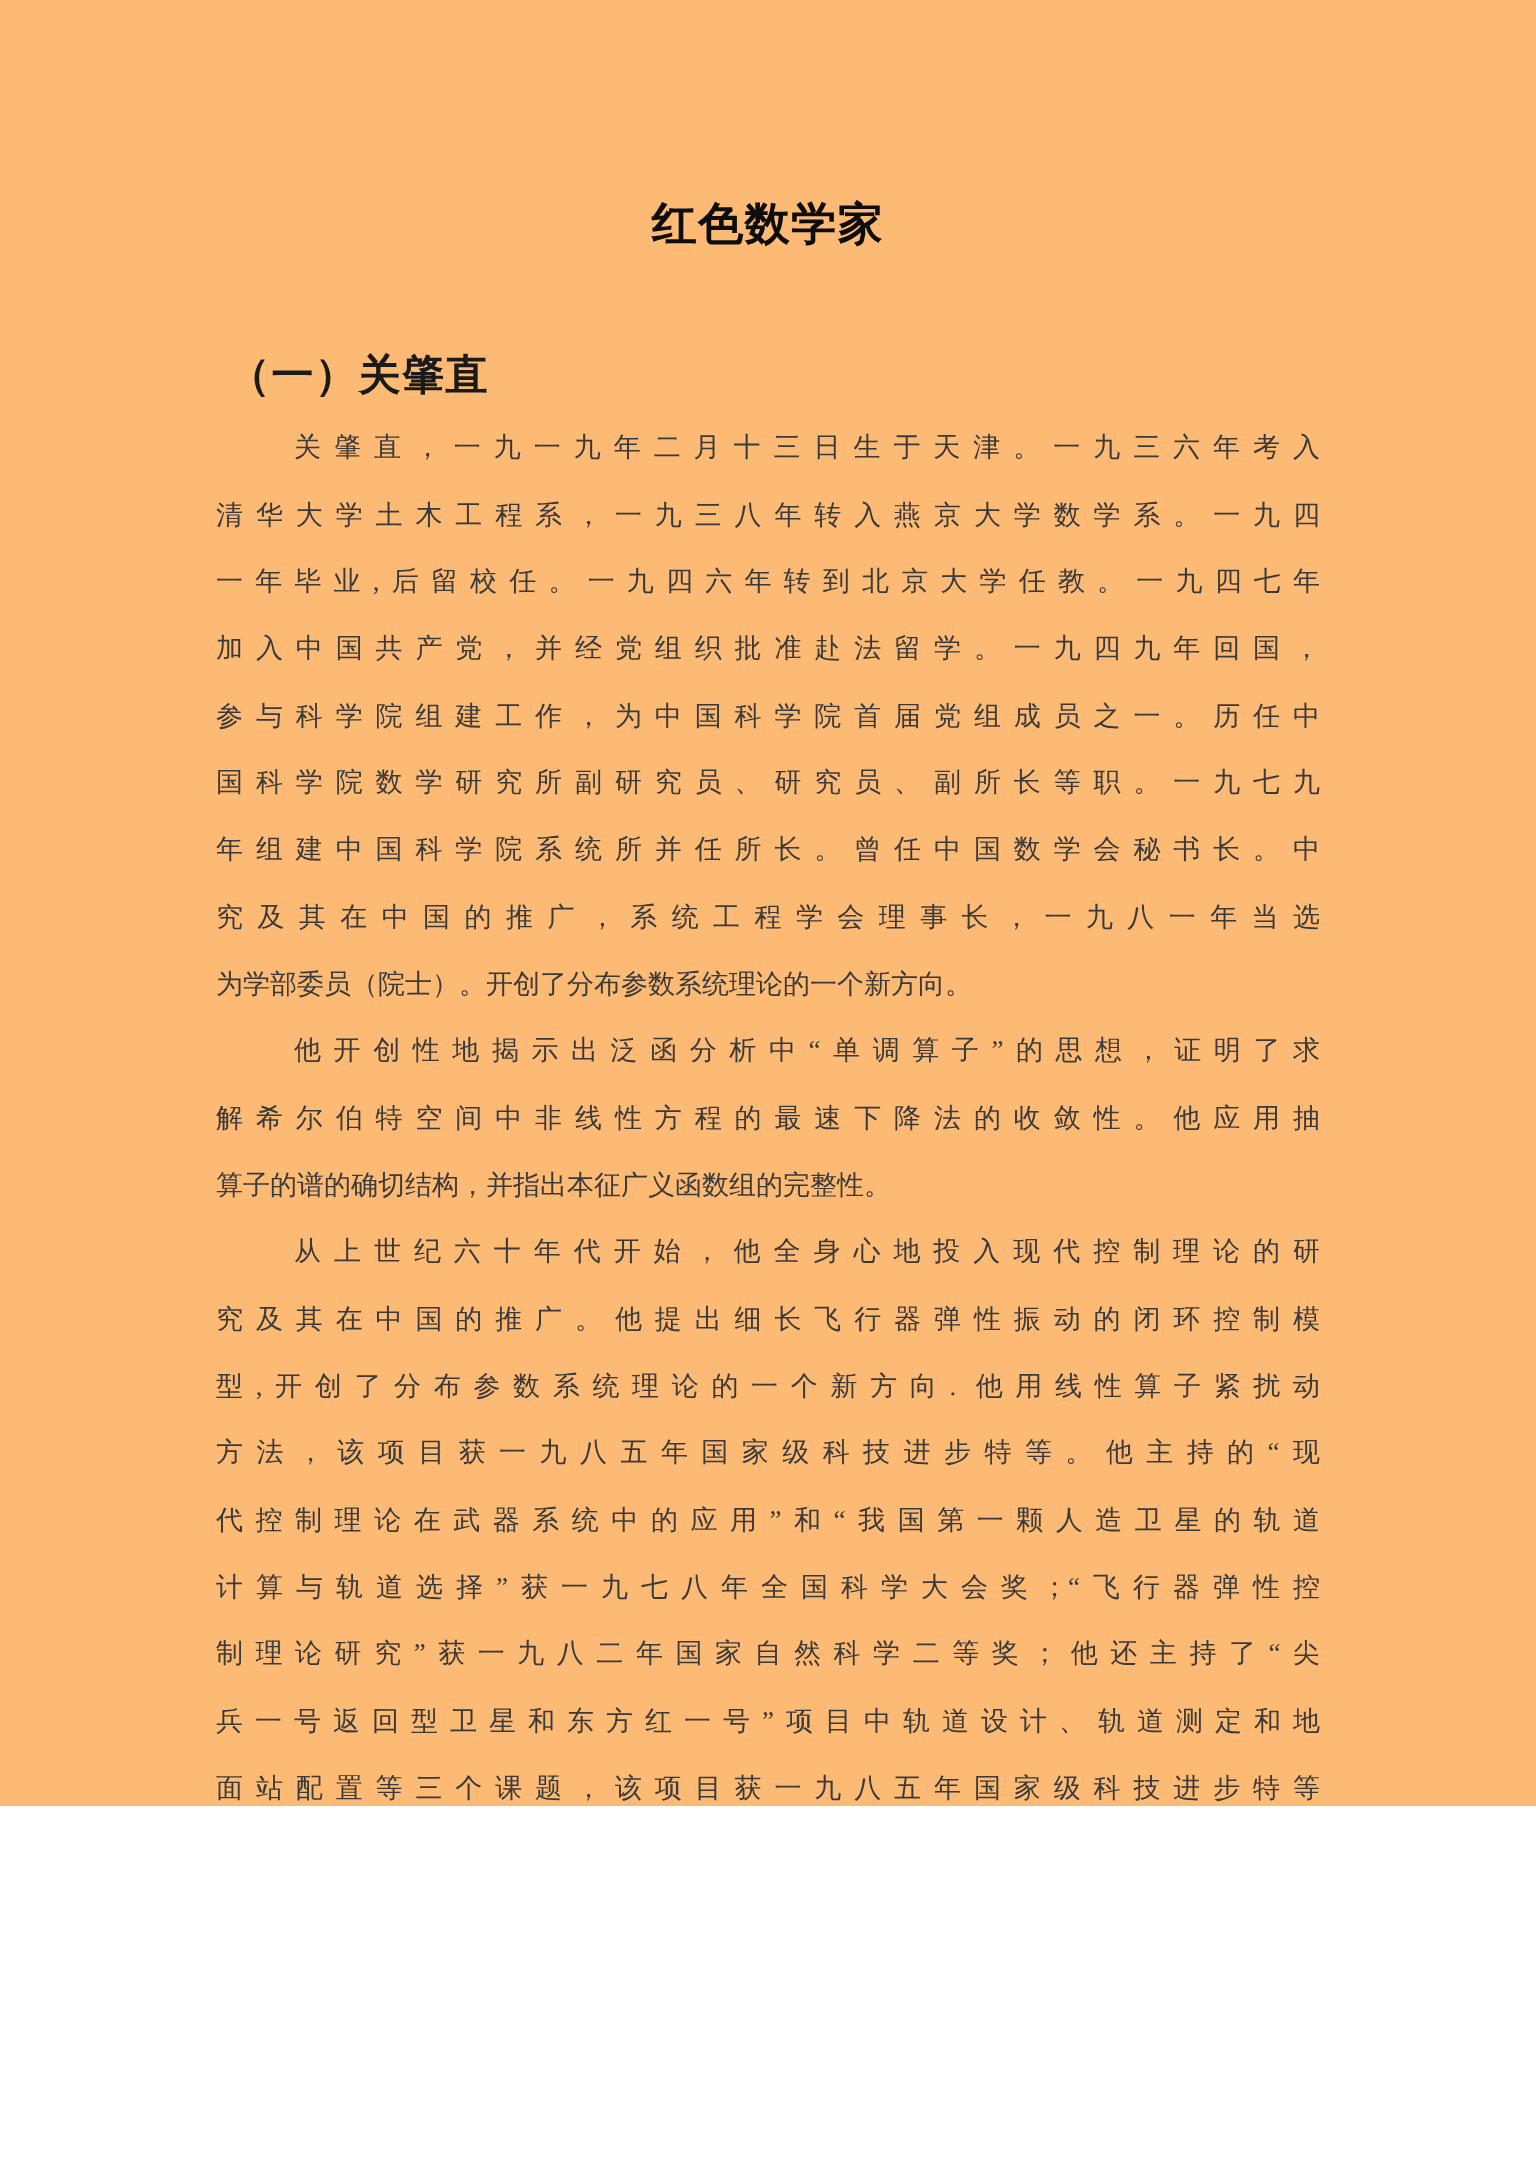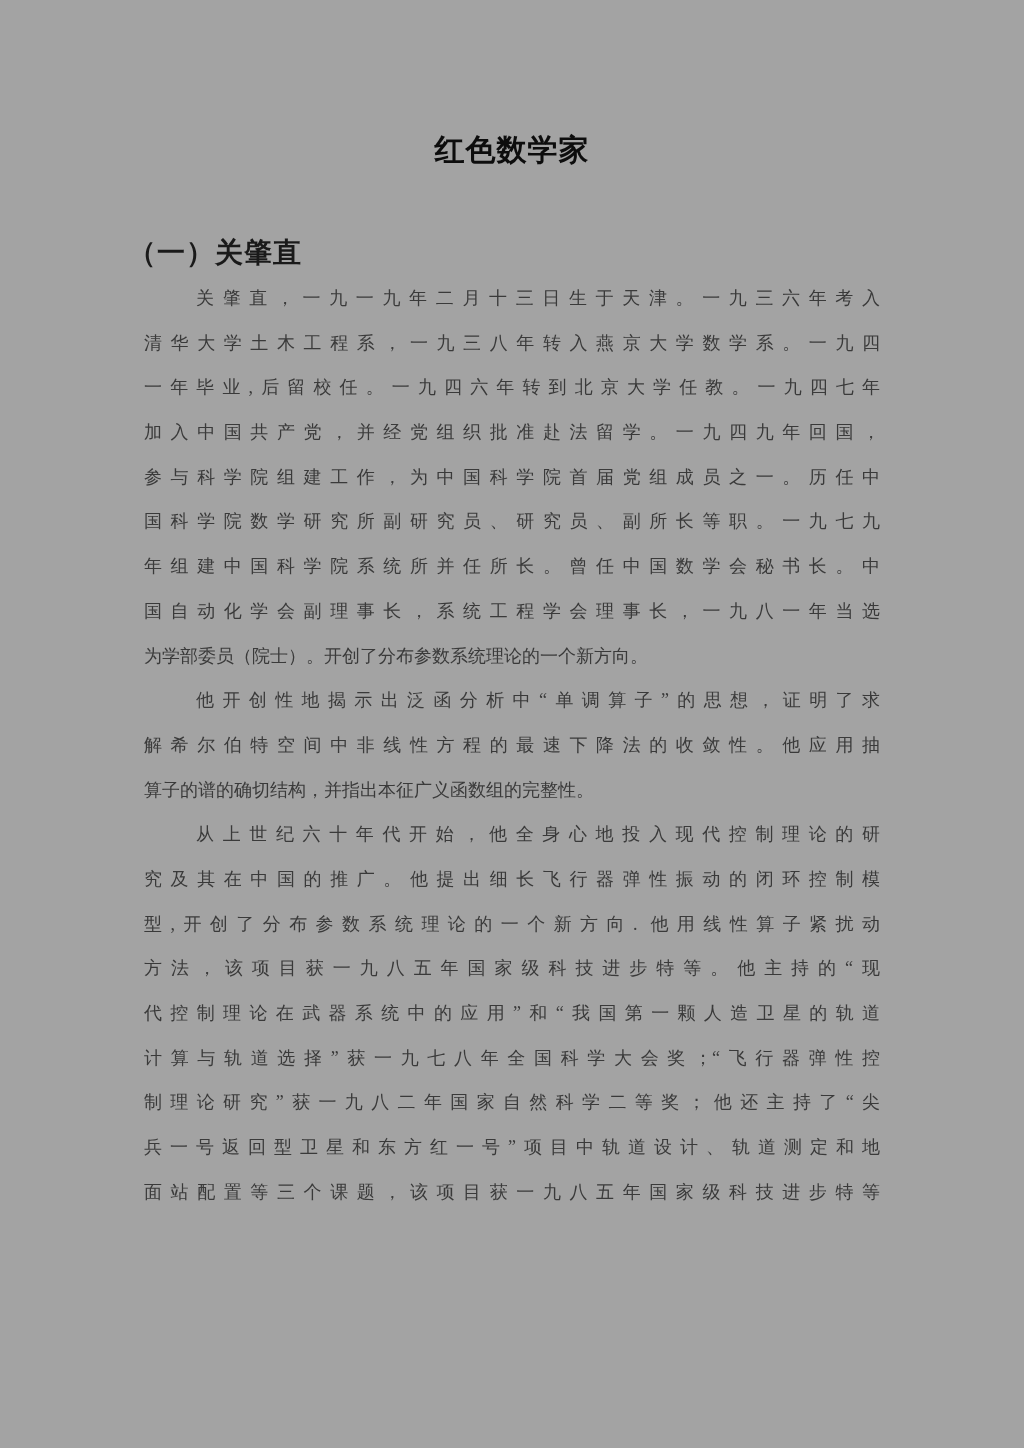--- a/index.html
+++ b/index.html
@@ -3,49 +3,50 @@
 <meta charset="utf-8">
 <style>
   html, body {
     margin: 0;
     padding: 0;
     background: #ffffff;
   }
   .page {
     position: relative;
     width: 1024px;
-    height: 1448px;
-    background: #a3a3a3;
+    height: 1204px;
+    background: #fdba74;
     overflow: hidden;
     font-family: "Liberation Serif", "DejaVu Serif", serif;
   }
   .doc-title {
     position: absolute;
     top: 133px;
     left: 0;
     width: 1024px;
     margin: 0;
     text-align: center;
     font-family: "Liberation Sans", "DejaVu Sans", sans-serif;
     font-weight: 700;
     font-size: 30px;
     line-height: 34px;
     color: #0d0d0d;
     letter-spacing: 1px;
   }
   .section-heading {
     position: absolute;
     top: 236px;
-    left: 128px;
+    left: 152px;
     margin: 0;
     font-weight: 700;
     font-size: 28px;
     line-height: 34px;
     color: #1a1a1a;
     letter-spacing: 1px;
+    font-family: Liberation Mono, monospace;
   }
   .body-text {
     position: absolute;
     top: 276px;
     left: 144px;
     width: 736px;
     font-size: 18px;
     line-height: 44.7px;
     color: #3a3a3a;
   }
@@ -74,21 +75,21 @@
 
   <div class="body-text">
 
     <div class="line indent">关肇直，一九一九年二月十三日生于天津。一九三六年考入</div>
     <div class="line">清华大学土木工程系，一九三八年转入燕京大学数学系。一九四</div>
     <div class="line">一年毕业,后留校任。一九四六年转到北京大学任教。一九四七年</div>
     <div class="line">加入中国共产党，并经党组织批准赴法留学。一九四九年回国，</div>
     <div class="line">参与科学院组建工作，为中国科学院首届党组成员之一。历任中</div>
     <div class="line">国科学院数学研究所副研究员、研究员、副所长等职。一九七九</div>
     <div class="line">年组建中国科学院系统所并任所长。曾任中国数学会秘书长。中</div>
-    <div class="line">国自动化学会副理事长，系统工程学会理事长，一九八一年当选</div>
+    <div class="line">究及其在中国的推广，系统工程学会理事长，一九八一年当选</div>
     <div class="line end">为学部委员（院士）。开创了分布参数系统理论的一个新方向。</div>
 
     <div class="line indent">他开创性地揭示出泛函分析中“单调算子”的思想，证明了求</div>
     <div class="line">解希尔伯特空间中非线性方程的最速下降法的收敛性。他应用抽</div>
     <div class="line end">算子的谱的确切结构，并指出本征广义函数组的完整性。</div>
 
     <div class="line indent">从上世纪六十年代开始，他全身心地投入现代控制理论的研</div>
     <div class="line">究及其在中国的推广。他提出细长飞行器弹性振动的闭环控制模</div>
     <div class="line">型,开创了分布参数系统理论的一个新方向. 他用线性算子紧扰动</div>
     <div class="line">方法，该项目获一九八五年国家级科技进步特等。他主持的“现</div>

